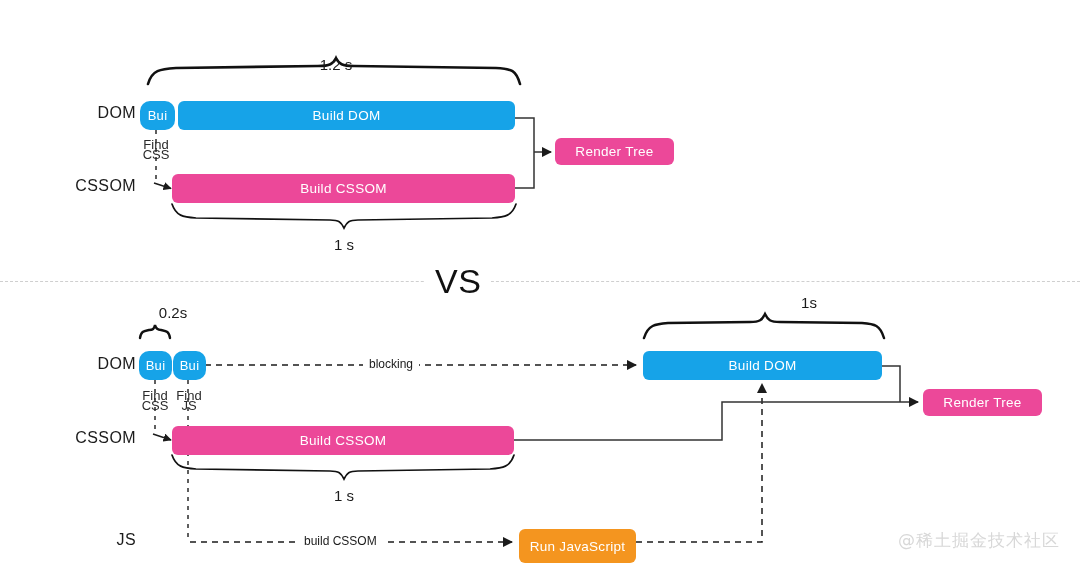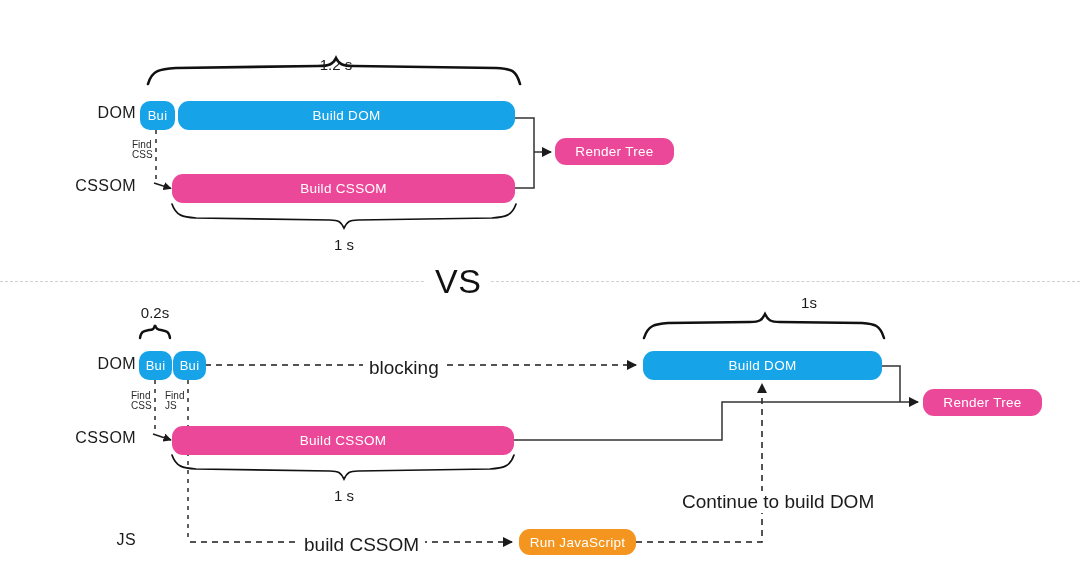--- a/index.html
+++ b/index.html
@@ -26,60 +26,61 @@
     color: #1b1b1b;
     letter-spacing: 0.4px;
     white-space: nowrap;
     text-align: right;
     font-family: "Liberation Sans", sans-serif;
   }
 
   
   .bar {
     position: absolute;
-    border-radius: 11px;
+    border-radius: 6px;
     display: flex;
     align-items: center;
     justify-content: center;
     color: #ffffff;
     font-size: 13.5px;
     letter-spacing: 0.3px;
     white-space: nowrap;
     font-family: "Liberation Sans", sans-serif;
     box-sizing: border-box;
   }
   .bar.blue   { background: #16a3e8; }
   .bar.purple { background: #ec4899; }
   .bar.orange { background: #f4951f; }
   .bar.small  { border-radius: 10px; font-size: 13px; }
 
   
   .find-label {
     position: absolute;
-    font-size: 10px;
+    font-size: 13px;
     line-height: 10px;
     color: #2a2a2a;
+    text-align: center;
     white-space: nowrap;
     font-family: "Liberation Sans", sans-serif;
   }
 
   
   .duration {
     position: absolute;
     font-size: 15px;
     color: #1b1b1b;
     white-space: nowrap;
     text-align: center;
     font-family: "Liberation Sans", sans-serif;
   }
 
   
   .flow-text {
     position: absolute;
-    font-size: 19px;
+    font-size: 12px;
     color: #1b1b1b;
     background: #ffffff;
     padding: 0 6px;
     white-space: nowrap;
     font-family: "Liberation Sans", sans-serif;
   }
 
   
   .vs-word {
     position: absolute;
@@ -228,40 +229,40 @@
   <div class="row-label" style="left:56px; top:531px; width:80px;">JS</div>
 
   <div class="bar blue small" style="left:139px; top:351px; width:33px; height:29px;">Bui</div>
 
   <div class="bar blue small" style="left:173px; top:351px; width:33px; height:29px;">Bui</div>
 
   <div class="bar blue" style="left:643px; top:351px; width:239px; height:29px;">Build DOM</div>
 
   <div class="bar purple" style="left:172px; top:426px; width:342px; height:29px;">Build CSSOM</div>
 
-  <div class="bar orange" style="left:519px; top:529px; width:117px; height:26px;">Run JavaScript</div>
+  <div class="bar orange" style="left:519px; top:529px; width:117px; height:34px;">Run JavaScript</div>
 
   <div class="bar purple" style="left:923px; top:389px; width:119px; height:27px;">Render Tree</div>
 
   <div class="find-label" style="left:131px; top:391px; width:48px;">
     <span>Find</span><br>
     <span>CSS</span>
   </div>
 
   <div class="find-label" style="left:165px; top:391px; width:48px;">
     <span>Find</span><br>
     <span>JS</span>
   </div>
 
   <div class="flow-text" style="left:363px; top:357px;">blocking</div>
 
   <div class="flow-text" style="left:298px; top:534px;">build CSSOM</div>
 
-  <div class="flow-text" style="left:676px; top:491px;">Continue to build DOM</div>
-
-  <div class="duration" style="left:129px; top:304px; width:52px;">0.2s</div>
+
+  <div class="duration" style="left:147px; top:304px; width:52px;">0.2s</div>
 
   <div class="duration" style="left:788px; top:294px; width:42px;">1s</div>
 
   <div class="duration" style="left:316px; top:487px; width:56px;">1 s</div>
 
+  <div class="watermark" style="left:898px; top:529px;">@稀土掘金技术社区</div>
 
 </div>
 
 </body></html>

